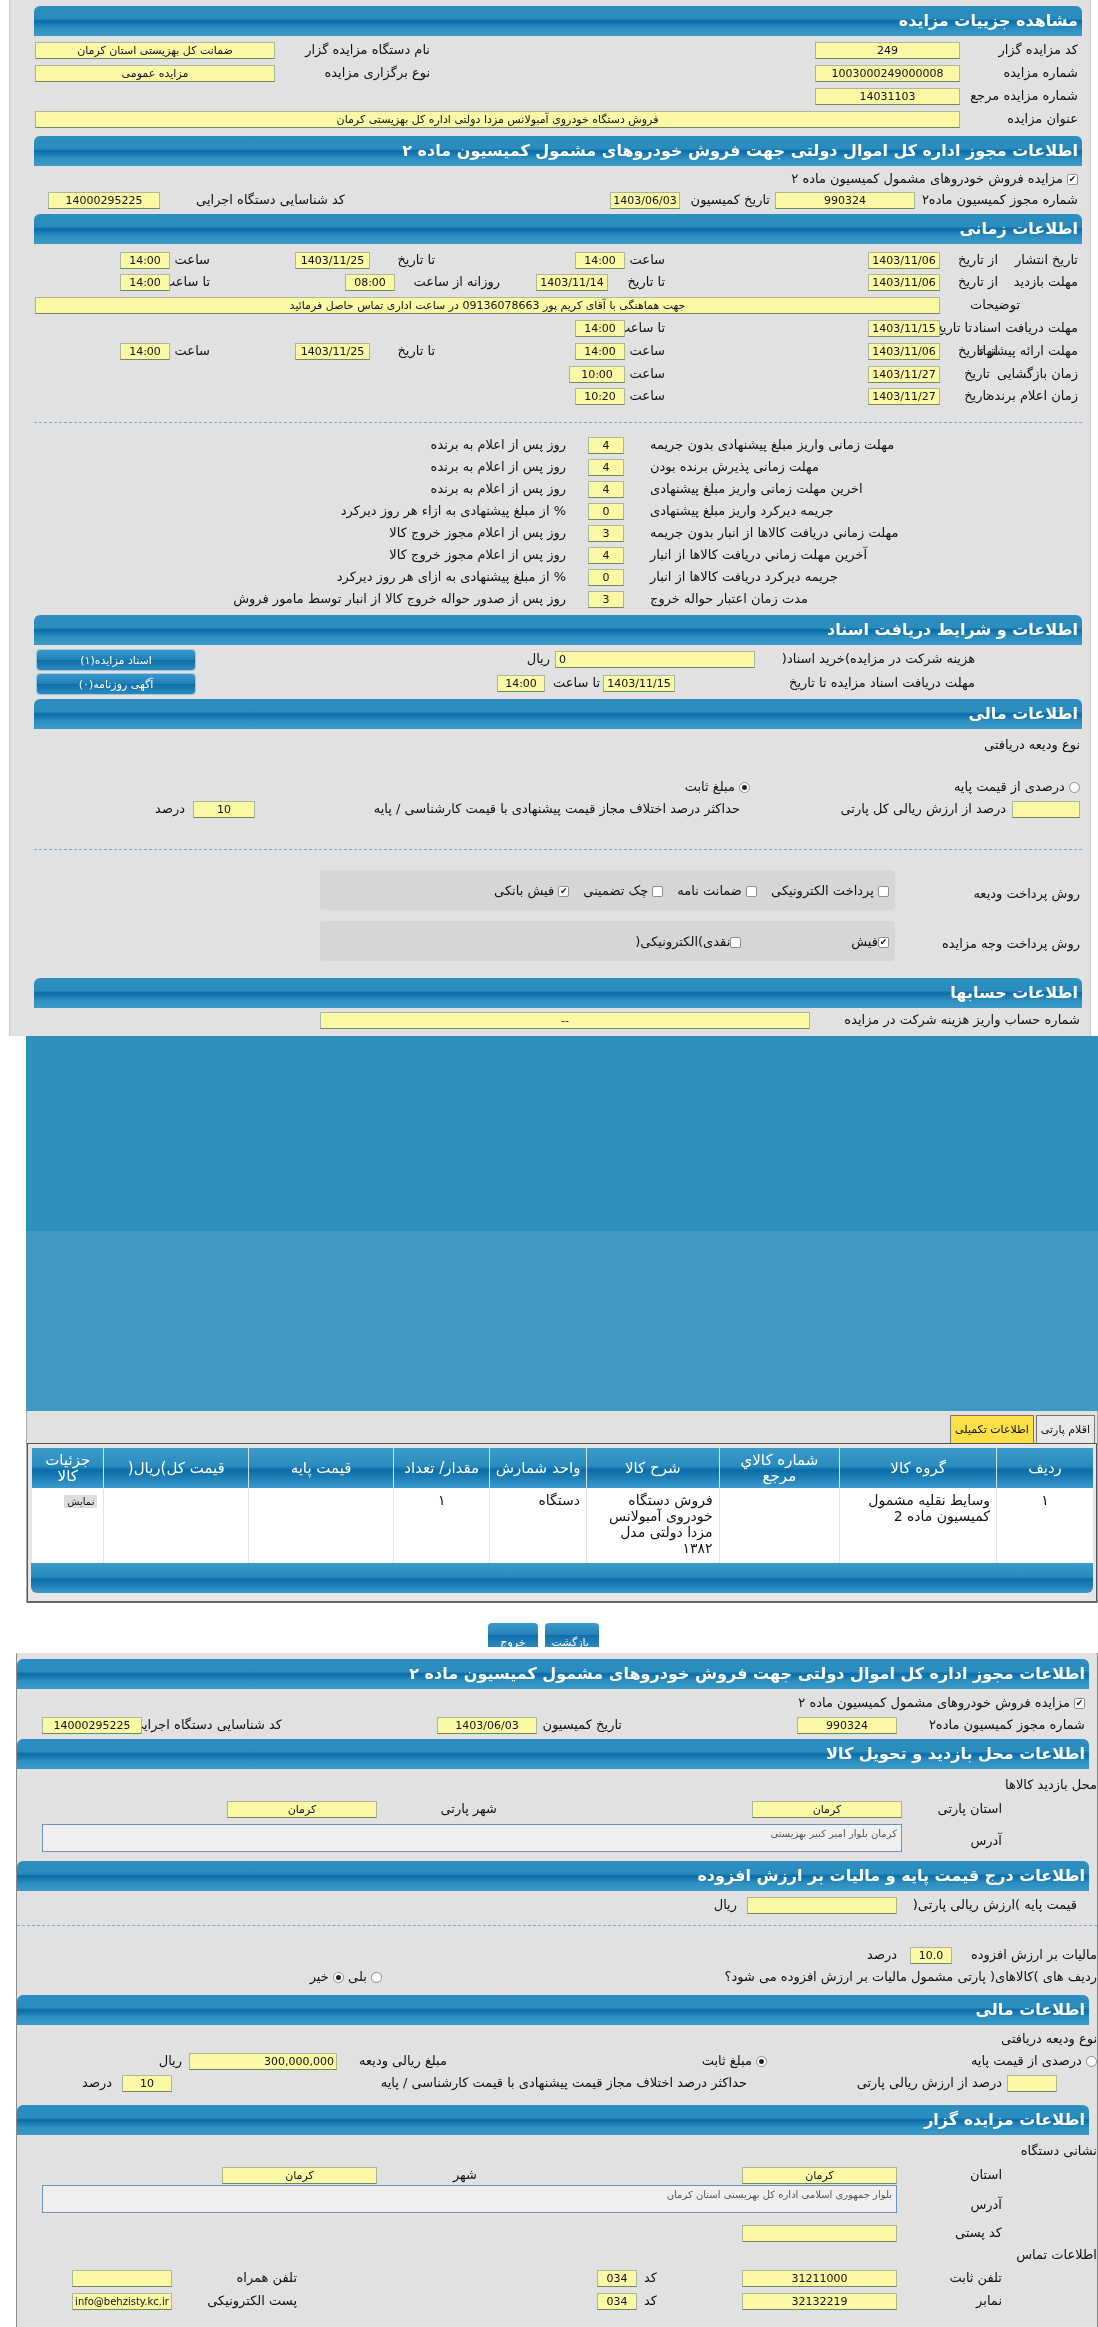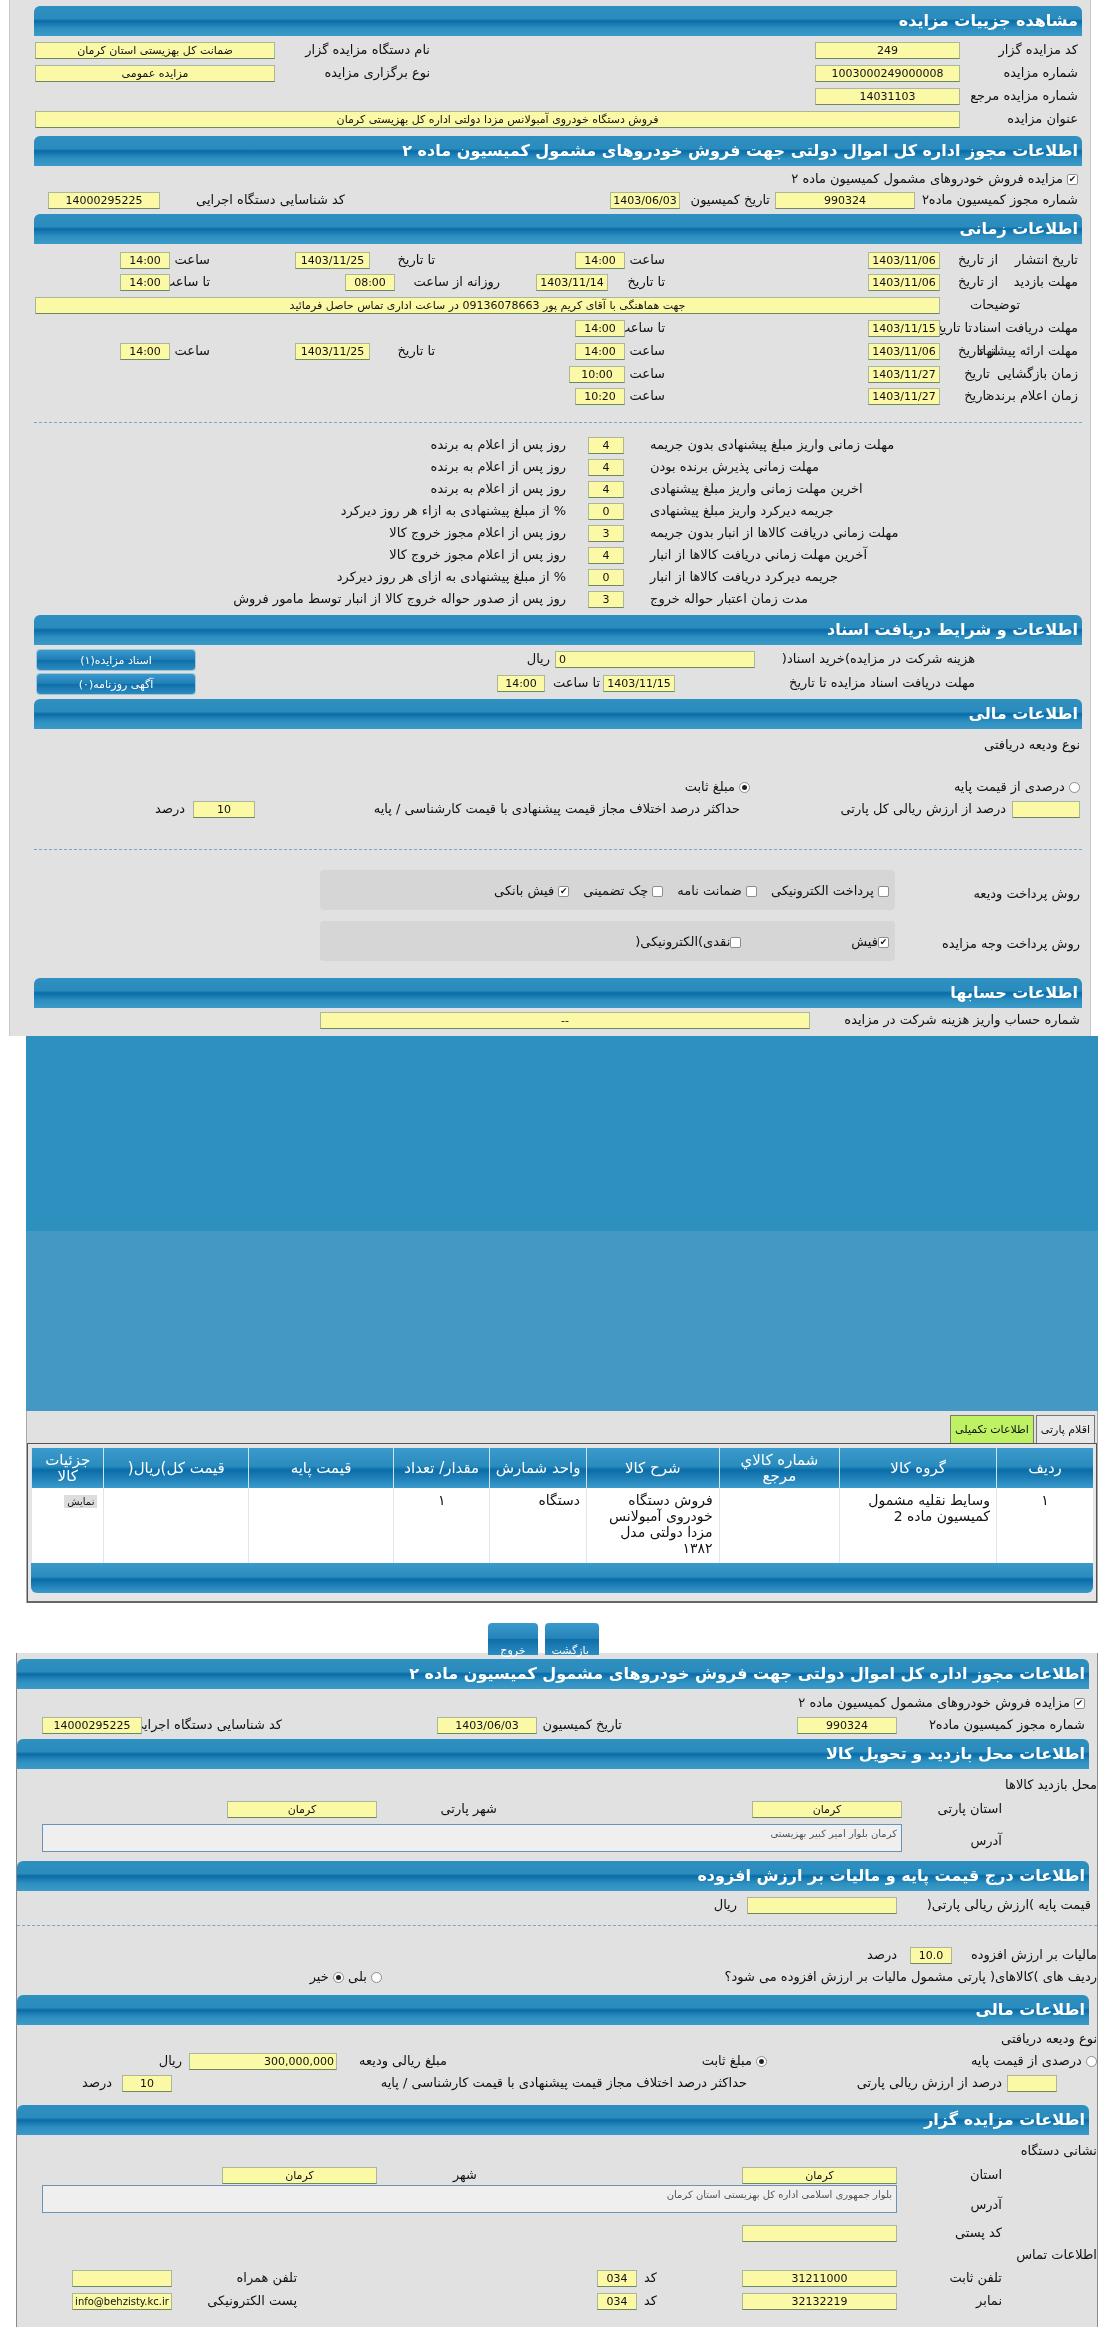--- a/index.html
+++ b/index.html
@@ -22,21 +22,21 @@
   .btn-doc { width: 160px; height: 22px; border-radius: 4px; color: #fff; font-size: 11px; text-align: center; line-height: 22px;
              background: linear-gradient(#3a9acb, #1e7db5 50%, #0f6ea8 51%, #2b8cc0); border: 1px solid #9fc4db; }
   .bluebox { background: #2e90bf; margin: 0 0 0 17px; width: 1072px; }
   .tabs { display: flex; justify-content: flex-start; padding-right: 2px; height: 32px; align-items: flex-end; background: #e1e1e1; }
   .tab { border: 1px solid #777; border-bottom: none; height: 28px; font-size: 11px; padding: 0 4px; line-height: 28px; margin-left: 2px; }
   table.items { border-collapse: collapse; width: 100%; background: #fff; }
   table.items th { color: #fff; font-weight: normal; font-size: 15px; height: 40px; line-height: 16px;
                    background: linear-gradient(#3a9acb, #2a8bbd 45%, #0a6ca8 55%, #3a9acb); border-left: 1px solid #cfe2ee; padding: 2px; }
   table.items td { vertical-align: top; font-size: 14px; padding: 4px 6px; border-left: 1px solid #dde6ee; height: 75px; }
   .btn-s { height: 24px; border-radius: 4px 4px 0 0; color: #fff; font-size: 11px; line-height: 24px; text-align: center; display: inline-block;
-           background: linear-gradient(#3a9acb, #2582b9 50%, #0f6ea8 51%, #2b8cc0); padding: 16px 10px; }
+           background: linear-gradient(#3a9acb, #2582b9 50%, #0f6ea8 51%, #2b8cc0); padding: 8px 10px; }
   .addr { background: #efefef; border: 1px solid #6a93b5; height: 28px; font-size: 10px; color: #555; padding: 3px 4px; text-align: right; }
 </style>
 </head>
 <body>
 
 <div class="page">
 
 <div class="panel top">
 
   <div class="hdr">مشاهده جزییات مزایده</div>
@@ -235,21 +235,21 @@
     <div class="fld abs" style="right:280px;top:4px;width:490px">--</div>
   </div>
 </div>
 
 <div class="bluebox" style="height:195px"></div>
 <div class="bluebox" style="height:180px;background:#4399c4"></div>
 
 <div style="margin-left:17px;width:1072px;background:#e1e1e1;border-left:1px solid #aaa;border-right:1px solid #aaa">
   <div class="tabs" style="direction:rtl">
     <div class="tab" style="background:#e8e8e8">اقلام پارتی</div>
-    <div class="tab" style="background:#bef264">اطلاعات تکمیلی</div>
+    <div class="tab" style="background:#fde047">اطلاعات تکمیلی</div>
   </div>
   <div style="border:1px solid #555;border-bottom:2px solid #666;padding:4px 3px 8px 3px;background:#e6e6e6">
     <table class="items">
       <thead>
             <tr id="items-head">
               <th style="width: 8%;">ردیف</th>
               <th style="width: 13%;">گروه کالا</th>
               <th style="width: 10%;">شماره کالاي مرجع</th>
               <th style="width: 11%;">شرح کالا</th>
               <th style="width: 8%;">واحد شمارش</th>
@@ -303,21 +303,21 @@
     <span class="lbl abs" style="right:95px;top:32px">استان پارتی</span>
     <div class="fld abs" style="right:195px;top:32px;width:150px">کرمان</div>
     <span class="lbl abs" style="right:600px;top:32px">شهر پارتی</span>
     <div class="fld abs" style="right:720px;top:32px;width:150px">کرمان</div>
     <span class="lbl abs" style="right:95px;top:64px">آدرس</span>
     <div class="addr abs" style="right:195px;top:55px;width:860px">کرمان بلوار امیر کبیر  بهزیستی</div>
   </div>
 
   <div class="hdr" style="margin-left:0">اطلاعات درج قیمت پایه و مالیات بر ارزش افزوده</div>
   <div style="position:relative;height:100px">
-    <span class="lbl abs" style="right:6px;top:6px">قیمت پایه )ارزش ریالی پارتی(</span>
+    <span class="lbl abs" style="right:20px;top:6px">قیمت پایه )ارزش ریالی پارتی(</span>
     <div class="fld abs" style="right:200px;top:6px;width:150px"></div>
     <span class="lbl abs" style="right:360px;top:6px">ریال</span>
     <div style="position:absolute;top:34px;left:0;right:0;border-top:1px dashed #7aa7c8"></div>
     <span class="lbl abs" style="right:0;top:56px">مالیات بر ارزش افزوده</span>
     <div class="fld abs" style="right:145px;top:56px;width:42px">10.0</div>
     <span class="lbl abs" style="right:200px;top:56px">درصد</span>
     <span class="lbl abs" style="right:0;top:78px">ردیف های )کالاهای( پارتی مشمول مالیات بر ارزش افزوده می شود؟</span>
     <span class="abs" style="right:715px;top:78px">
       <span class="rad"></span>
       <span class="lbl">بلی</span>

